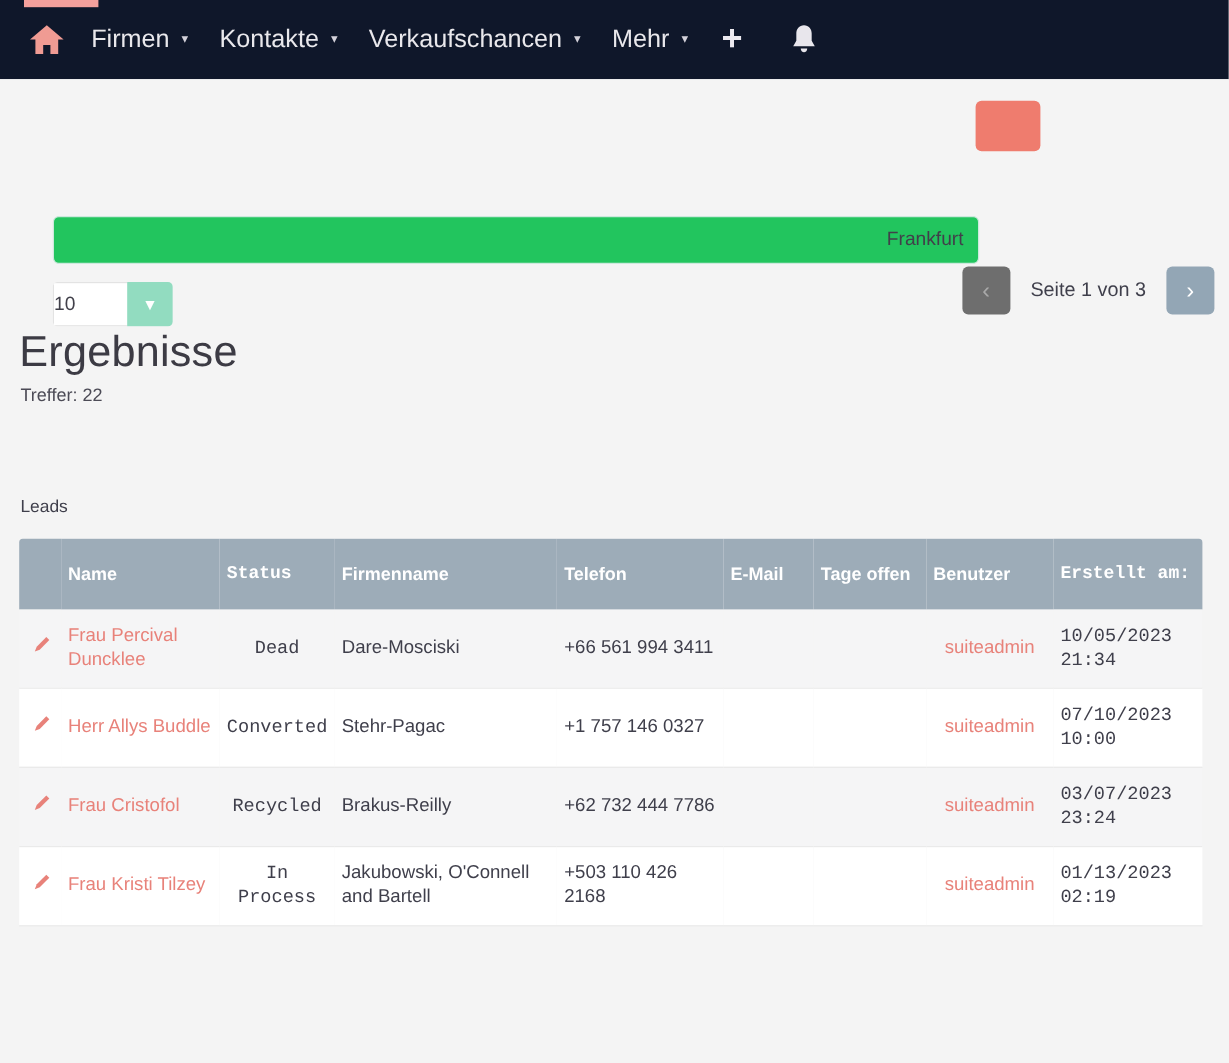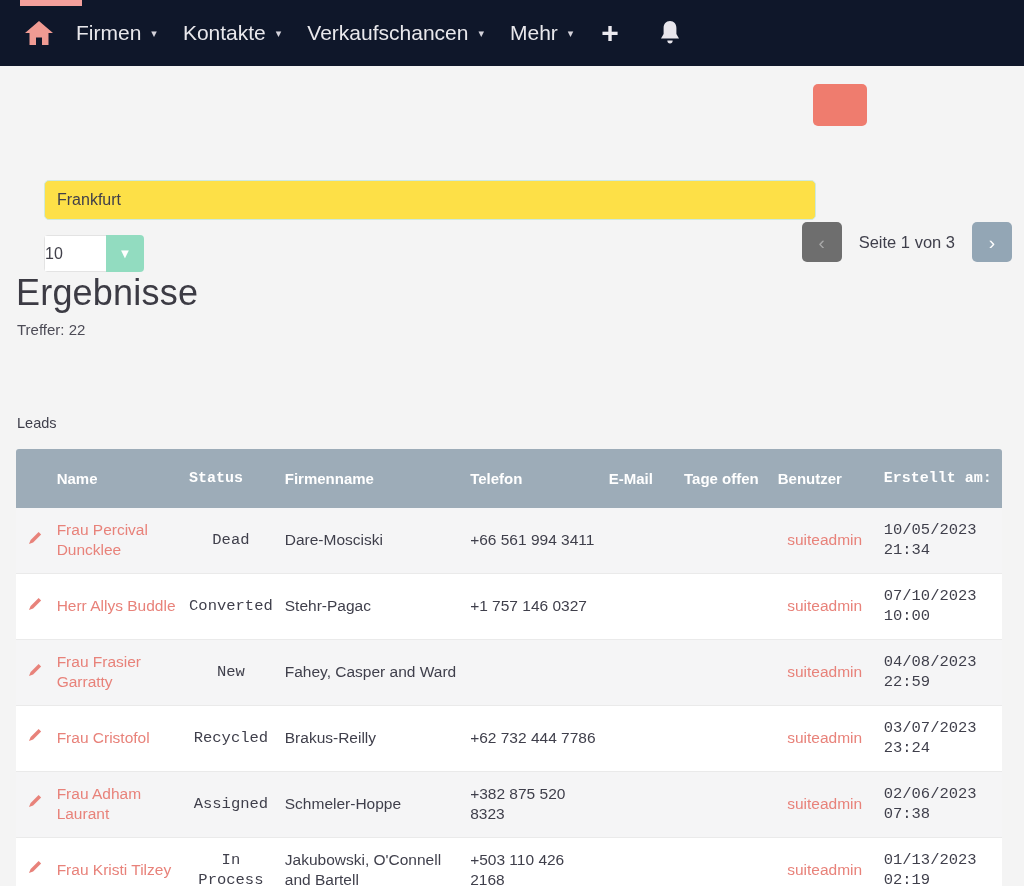--- a/index.html
+++ b/index.html
@@ -102,28 +102,29 @@
     border: none;
     border-radius: 5px;
     cursor: pointer;
   }
   .filter-input {
     position: absolute;
     left: 44px;
     top: 114px;
     width: 772px;
     height: 40px;
-    background: #fde047;
+    background: #22c55e;
     border: 1px solid #cde9dd;
     border-radius: 5px;
     padding: 0 12px;
     font-size: 16px;
     color: #41404a;
     font-family: "Liberation Sans", sans-serif;
     outline: none;
+    text-align: right;
   }
   .page-size {
     position: absolute;
     left: 44px;
     top: 169px;
     width: 100px;
     height: 37px;
     display: flex;
     border-radius: 4px;
     overflow: hidden;
@@ -355,54 +356,28 @@
             <td class="c-phone">+1 757 146 0327</td>
             <td class="c-email"></td>
             <td class="c-days"></td>
             <td class="c-user"><a class="link">suiteadmin</a></td>
             <td class="c-created">07/10/2023 10:00</td>
           </tr>
           <tr>
             <td class="c-edit"><span class="pencil"><svg width="18" height="18" viewBox="0 0 18 18" aria-hidden="true">
                   <path d="M3 15 L4.6 10.9 L12.6 2.9 L15.1 5.4 L7.1 13.4 Z" fill="#e8827a"></path>
                 </svg></span></td>
-            <td class="c-name"><a class="link">Frau Frasier Garratty</a></td>
-            <td class="c-status">New</td>
-            <td class="c-comp">Fahey, Casper and Ward</td>
-            <td class="c-phone"></td>
-            <td class="c-email"></td>
-            <td class="c-days"></td>
-            <td class="c-user"><a class="link">suiteadmin</a></td>
-            <td class="c-created">04/08/2023 22:59</td>
-          </tr>
-          <tr>
-            <td class="c-edit"><span class="pencil"><svg width="18" height="18" viewBox="0 0 18 18" aria-hidden="true">
-                  <path d="M3 15 L4.6 10.9 L12.6 2.9 L15.1 5.4 L7.1 13.4 Z" fill="#e8827a"></path>
-                </svg></span></td>
             <td class="c-name"><a class="link">Frau Cristofol</a></td>
             <td class="c-status">Recycled</td>
             <td class="c-comp">Brakus-Reilly</td>
             <td class="c-phone">+62 732 444 7786</td>
             <td class="c-email"></td>
             <td class="c-days"></td>
             <td class="c-user"><a class="link">suiteadmin</a></td>
             <td class="c-created">03/07/2023 23:24</td>
-          </tr>
-          <tr>
-            <td class="c-edit"><span class="pencil"><svg width="18" height="18" viewBox="0 0 18 18" aria-hidden="true">
-                  <path d="M3 15 L4.6 10.9 L12.6 2.9 L15.1 5.4 L7.1 13.4 Z" fill="#e8827a"></path>
-                </svg></span></td>
-            <td class="c-name"><a class="link">Frau Adham Laurant</a></td>
-            <td class="c-status">Assigned</td>
-            <td class="c-comp">Schmeler-Hoppe</td>
-            <td class="c-phone">+382 875 520 8323</td>
-            <td class="c-email"></td>
-            <td class="c-days"></td>
-            <td class="c-user"><a class="link">suiteadmin</a></td>
-            <td class="c-created">02/06/2023 07:38</td>
           </tr>
           <tr>
             <td class="c-edit"><span class="pencil"><svg width="18" height="18" viewBox="0 0 18 18" aria-hidden="true">
                   <path d="M3 15 L4.6 10.9 L12.6 2.9 L15.1 5.4 L7.1 13.4 Z" fill="#e8827a"></path>
                 </svg></span></td>
             <td class="c-name"><a class="link">Frau Kristi Tilzey</a></td>
             <td class="c-status">In Process</td>
             <td class="c-comp">Jakubowski, O'Connell and Bartell</td>
             <td class="c-phone">+503 110 426 2168</td>
             <td class="c-email"></td>

